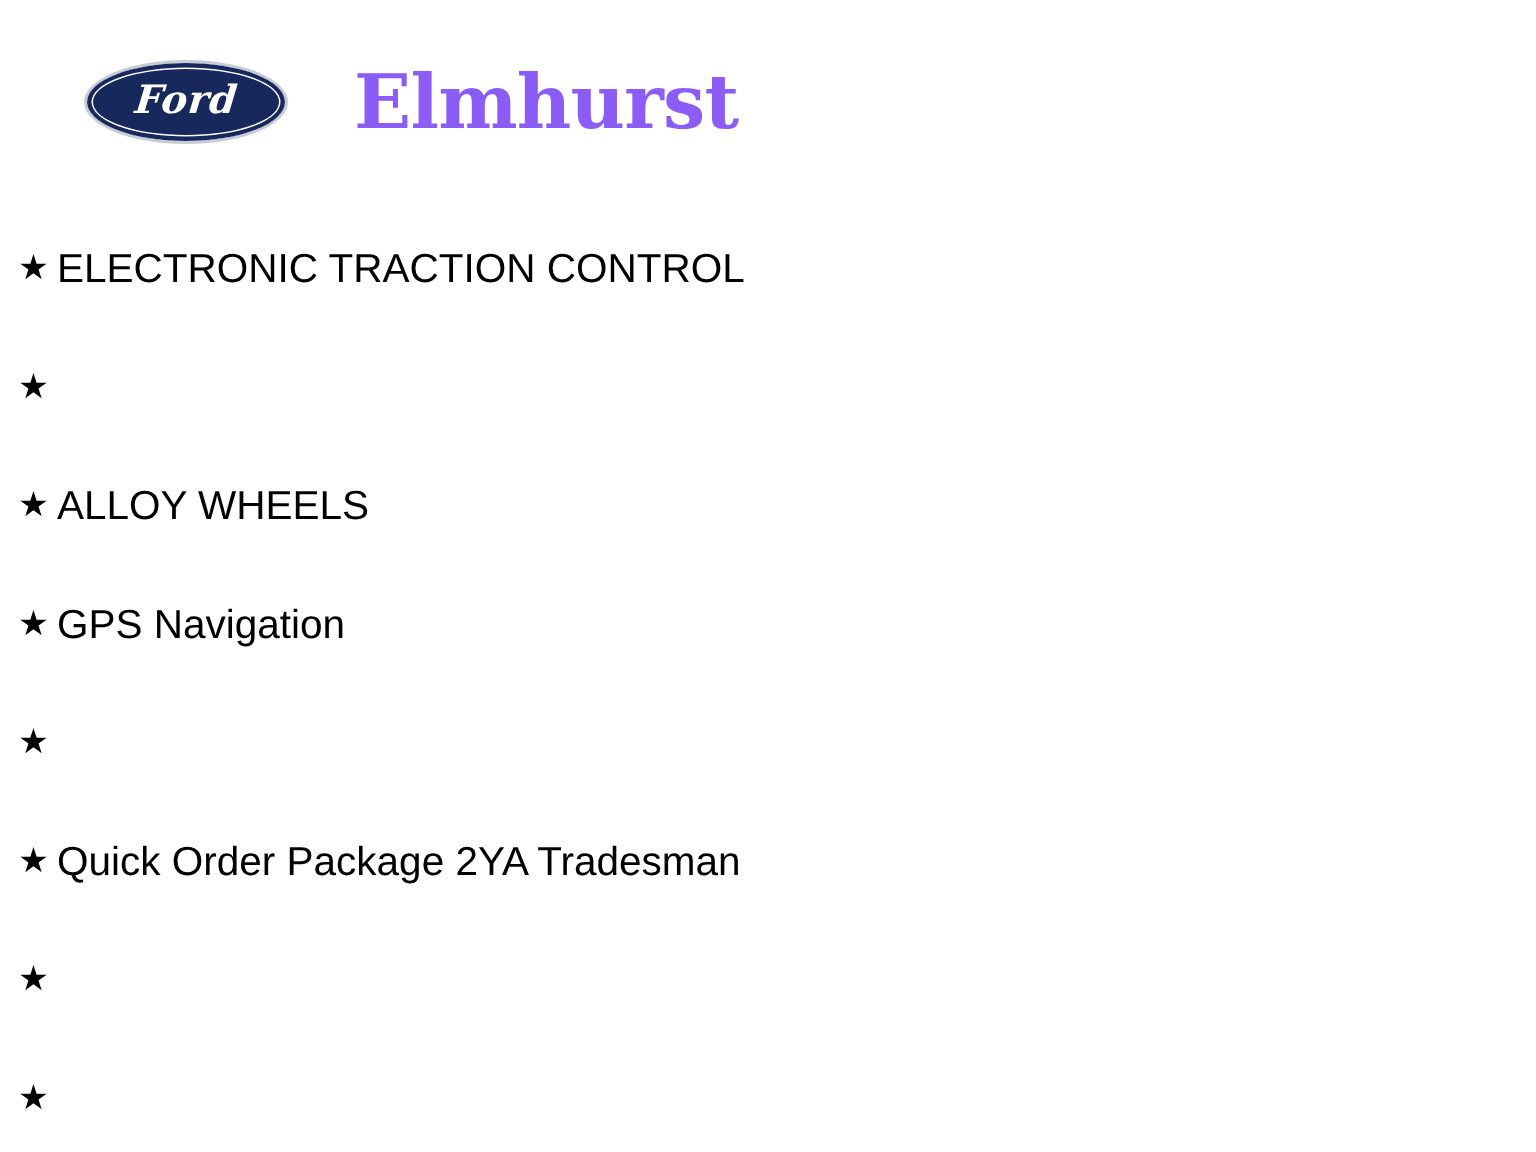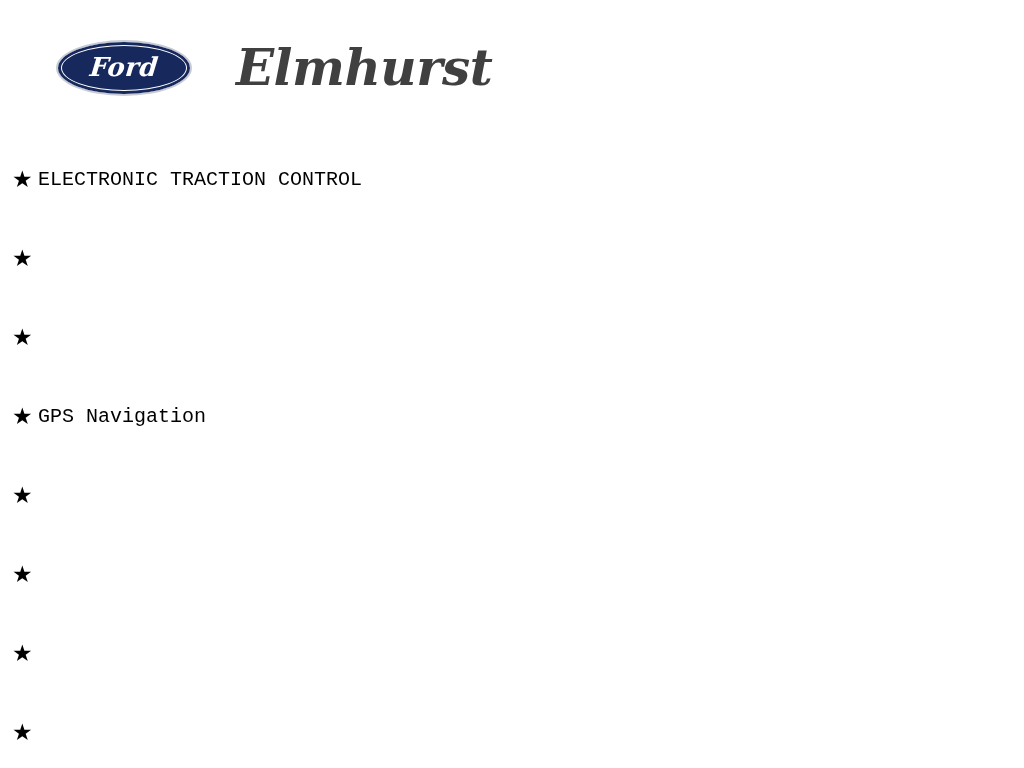--- a/index.html
+++ b/index.html
@@ -58,25 +58,24 @@
     font-weight: bold;
     font-size: 26px;
     letter-spacing: 0.5px;
     transform: skewX(-6deg);
     line-height: 1;
     padding-bottom: 2px;
   }
   .dealer-name {
     margin-left: 44px;
     font-family: "DejaVu Serif", serif;
-    font-style: italic;
     font-weight: bold;
     font-size: 50px;
     letter-spacing: -0.5px;
-    color: #404040;
+    color: #8b5cf6;
     line-height: 1;
   }
 
   
   .feature-list {
     position: absolute;
     left: 0;
     top: 140px;
     width: 1024px;
     margin: 0;
@@ -93,24 +92,24 @@
   .bullet-star {
     width: 26px;
     min-width: 26px;
     font-size: 23px;
     line-height: 1;
     color: #000000;
     text-align: left;
     font-family: "DejaVu Sans", sans-serif;
   }
   .feature-text {
-    font-size: 20px;
+    font-size: 27px;
     line-height: 1.1;
     color: #000000;
-    font-family: Liberation Mono, monospace;
+    font-family: Liberation Sans, sans-serif;
     white-space: nowrap;
     text-align: center;
   }
 </style>
 </head>
 <body>
 
 <div class="page">
 
   <div class="brand-header">
@@ -125,30 +124,32 @@
   <ul class="feature-list">
     <li class="feature-item">
       <span class="bullet-star">★</span>
       <span class="feature-text">ELECTRONIC TRACTION CONTROL</span>
     </li>
     <li class="feature-item">
       <span class="bullet-star">★</span>
     </li>
     <li class="feature-item">
       <span class="bullet-star">★</span>
+      <span class="feature-text">ALLOY WHEELS</span>
     </li>
     <li class="feature-item">
       <span class="bullet-star">★</span>
       <span class="feature-text">GPS Navigation</span>
     </li>
     <li class="feature-item">
       <span class="bullet-star">★</span>
     </li>
     <li class="feature-item">
       <span class="bullet-star">★</span>
+      <span class="feature-text">Quick Order Package 2YA Tradesman</span>
     </li>
     <li class="feature-item">
       <span class="bullet-star">★</span>
     </li>
     <li class="feature-item">
       <span class="bullet-star">★</span>
     </li>
   </ul>
 
 </div>

